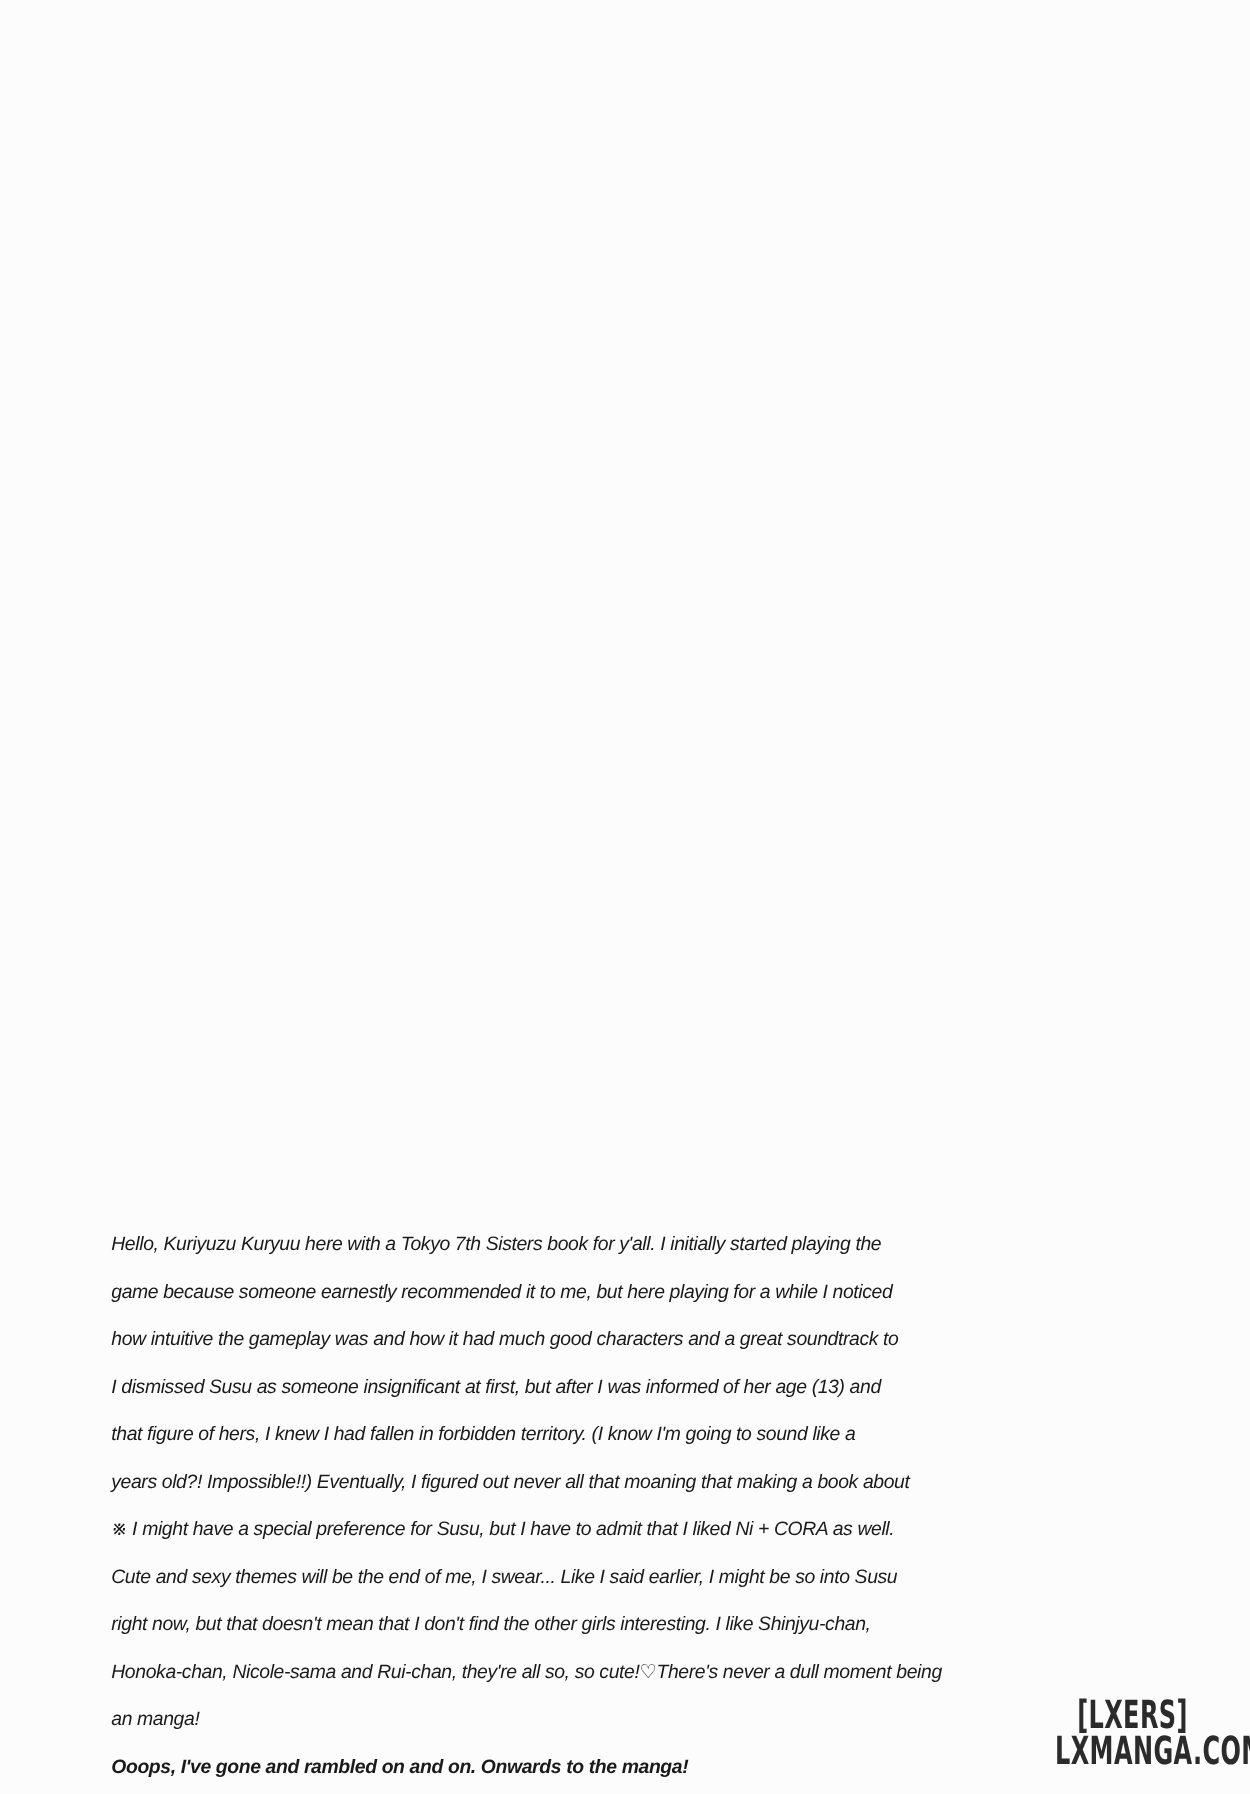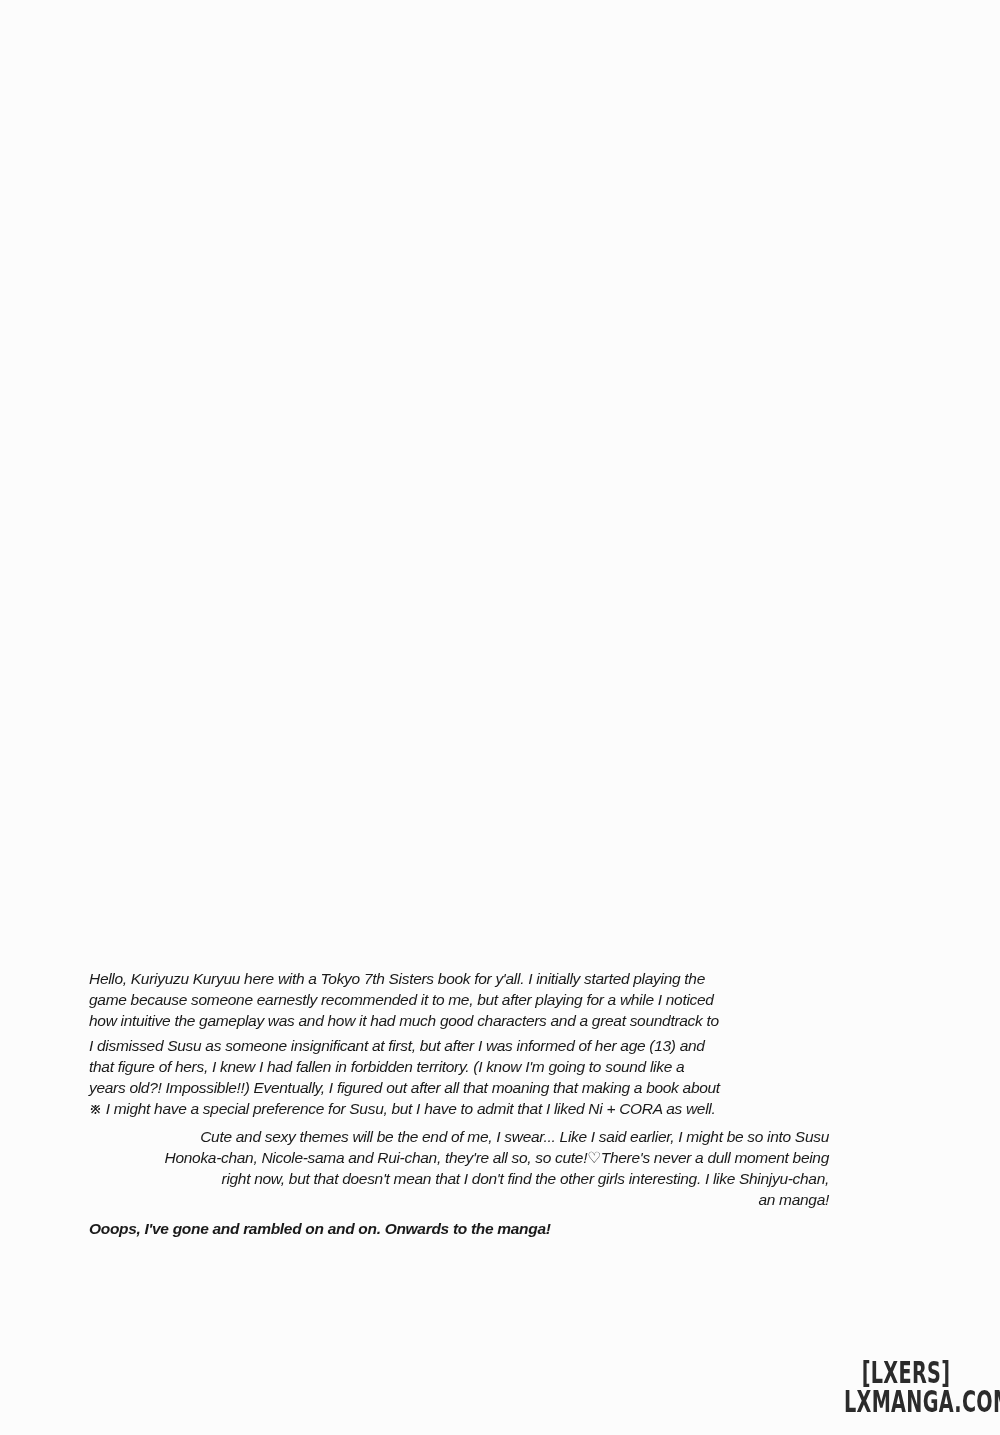--- a/index.html
+++ b/index.html
@@ -25,23 +25,24 @@
     top: 968px;
     width: 740px;
     color: #1a1a1a;
     font-size: 15.5px;
     line-height: 21px;
     font-style: italic;
     letter-spacing: -0.3px;
   }
   .afterword .line {
     white-space: nowrap;
+    margin-top: 17px;
   }
   .para.p2 { margin-top: 4px; }
-  .para.p3 { margin-top: 7px; text-align: right; }
+  .para.p3 { margin-top: 7px; }
   .para.p4 { margin-top: 8px; font-weight: bold; }
   .watermark {
     position: absolute;
     left: 806px;
     top: 1358px;
     width: 200px;
     text-align: center;
     color: #2b2b2b;
     font-family: "DejaVu Sans", sans-serif;
     font-weight: bold;
@@ -55,35 +56,35 @@
 </style>
 </head>
 <body>
 
 <div class="page">
 
   <div class="afterword">
 
     <div class="para p1">
       <div class="line">Hello, Kuriyuzu Kuryuu here with a Tokyo 7th Sisters book for y'all. I initially started playing the</div>
-      <div class="line">game because someone earnestly recommended it to me, but after playing for a while I noticed</div>
+      <div class="line">game because someone earnestly recommended it to me, but here playing for a while I noticed</div>
       <div class="line">how intuitive the gameplay was and how it had much good characters and a great soundtrack to</div>
     </div>
 
     <div class="para p2">
       <div class="line">I dismissed Susu as someone insignificant at first, but after I was informed of her age (13) and</div>
       <div class="line">that figure of hers, I knew I had fallen in forbidden territory. (I know I'm going to sound like a</div>
-      <div class="line">years old?! Impossible!!) Eventually, I figured out after all that moaning that making a book about</div>
+      <div class="line">years old?! Impossible!!) Eventually, I figured out never all that moaning that making a book about</div>
       <div class="line">※ I might have a special preference for Susu, but I have to admit that I liked Ni + CORA as well.</div>
     </div>
 
     <div class="para p3">
       <div class="line">Cute and sexy themes will be the end of me, I swear... Like I said earlier, I might be so into Susu</div>
+      <div class="line">right now, but that doesn't mean that I don't find the other girls interesting. I like Shinjyu-chan,</div>
       <div class="line">Honoka-chan, Nicole-sama and Rui-chan, they're all so, so cute!♡There's never a dull moment being</div>
-      <div class="line">right now, but that doesn't mean that I don't find the other girls interesting. I like Shinjyu-chan,</div>
       <div class="line">an manga!</div>
     </div>
 
     <div class="para p4">
       <div class="line">Ooops, I've gone and rambled on and on. Onwards to the manga!</div>
     </div>
 
   </div>
 
   <div class="watermark">

